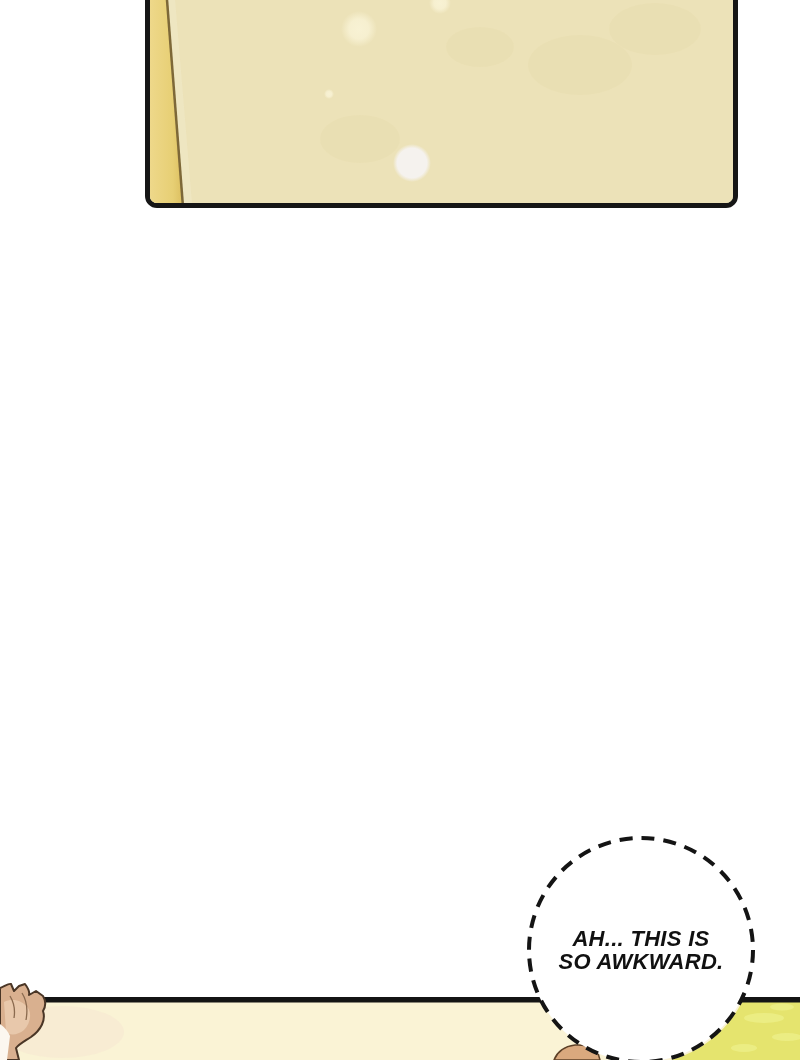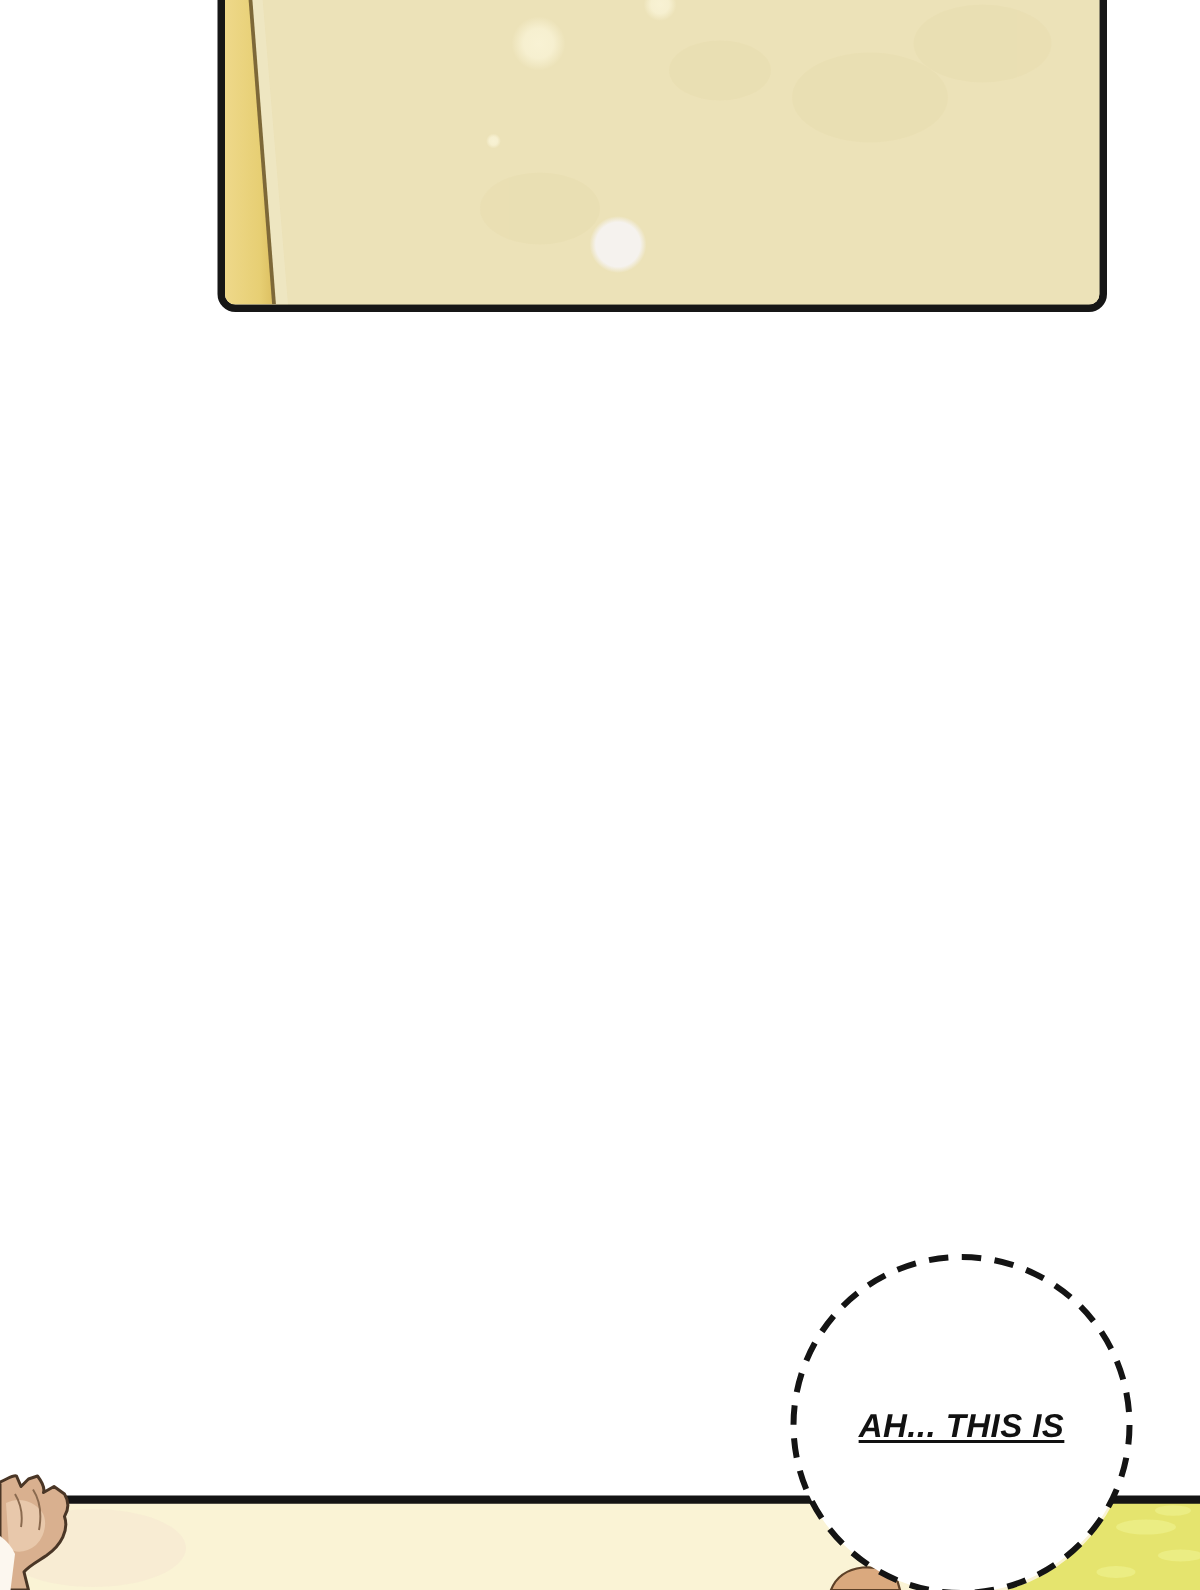--- a/index.html
+++ b/index.html
@@ -52,21 +52,21 @@
     justify-content: center;
     text-align: center;
     font-style: italic;
     font-weight: 700;
     font-size: 22px;
     line-height: 23px;
     letter-spacing: 0.3px;
     color: #111111;
     user-select: none;
   }
-  .bubble-text span { white-space: nowrap; text-decoration: underline; }
+  .bubble-text span { white-space: nowrap; }
 </style>
 </head>
 <body>
 
 <div id="stage">
 
   <div class="top-panel">
     <svg width="583" height="216" viewBox="0 0 583 216">
       <defs>
         <radialGradient id="softSpot">
@@ -134,15 +134,16 @@
       <path d="M10,16 Q16,26 14,38 M22,13 Q29,24 26,40" fill="none" stroke-width="1.3" stroke="#8a6a4f"></path>
       <path d="M0,44 Q7,49 10,56 L7,80 L0,80 Z" fill="#fcf7ef"></path>
     </g>
   </svg>
 
   <svg class="bubble-svg" width="236" height="236" viewBox="0 0 236 236">
     <circle cx="118" cy="118" r="112" stroke-width="4" stroke-dasharray="13 8.99" fill="#ffffff" stroke="#141414"></circle>
   </svg>
   <div class="bubble-text">
     <span>AH... THIS IS</span>
+    <span>SO AWKWARD.</span>
   </div>
 
 </div>
 
 </body></html>

